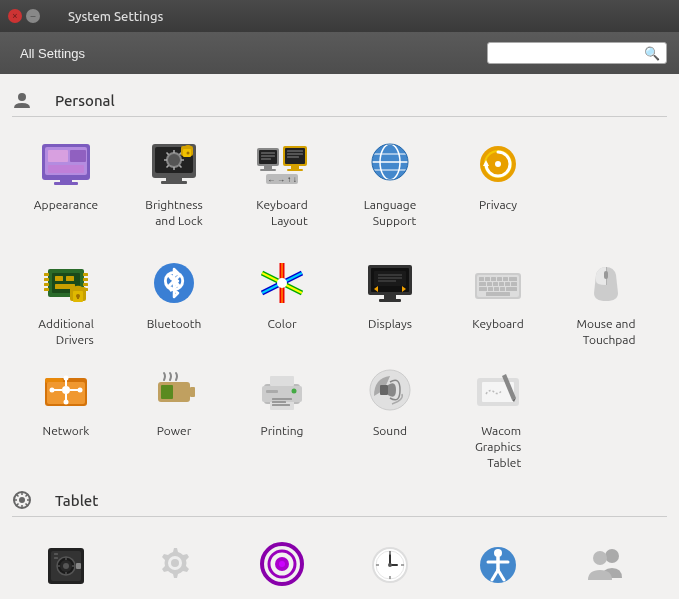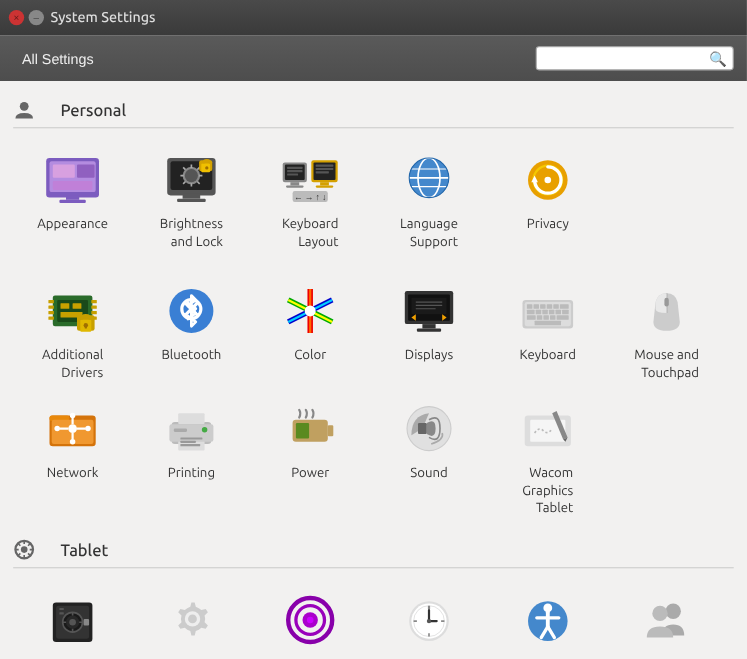--- a/index.html
+++ b/index.html
@@ -36,21 +36,21 @@
       justify-content: center;
       font-size: 9px;
       color: rgba(0,0,0,0.5);
     }
     .wc-close { background: #cc3333; }
     .wc-min { background: #888; }
     .titlebar-title {
       color: #ddd;
       font-size: 13px;
       font-weight: 500;
-      margin-left: 0;
+      margin-left: 22px;
     }
     
     .toolbar {
       background: linear-gradient(to bottom, #5a5a5a, #4d4d4d);
       height: 42px;
       display: flex;
       align-items: center;
       padding: 0 12px;
     }
     .all-settings-btn {
@@ -415,48 +415,48 @@
           <circle cx="40" cy="24" r="2.5" fill="white"></circle>
         </svg>
       </div>
       <span class="item-label">Network</span>
     </div>
 
     <div class="item">
       <div class="item-icon">
         <svg width="52" height="48" viewBox="0 0 52 48">
 
+          <rect x="10" y="16" width="32" height="20" rx="3" fill="#c0a060"></rect>
+          <rect x="42" y="21" width="5" height="10" rx="1" fill="#c0a060"></rect>
+          <rect x="13" y="19" width="12" height="14" rx="1" fill="#5a8a20"></rect>
+
+          <path d="M16 14 Q18 10 16 7" fill="none" stroke="#888" stroke-width="2" stroke-linecap="round"></path>
+          <path d="M22 14 Q24 10 22 7" fill="none" stroke="#888" stroke-width="2" stroke-linecap="round"></path>
+          <path d="M28 14 Q30 10 28 7" fill="none" stroke="#888" stroke-width="2" stroke-linecap="round"></path>
+        </svg>
+      </div>
+      <span class="item-label">Power</span>
+    </div>
+
+    <div class="item">
+      <div class="item-icon">
+        <svg width="52" height="48" viewBox="0 0 52 48">
+
           <rect x="8" y="18" width="36" height="20" rx="3" fill="#bbb"></rect>
           <rect x="14" y="10" width="24" height="10" rx="1" fill="#ddd"></rect>
           <rect x="14" y="30" width="24" height="14" rx="1" fill="#ddd"></rect>
           <rect x="6" y="20" width="40" height="16" rx="2" fill="#ccc"></rect>
           <rect x="10" y="24" width="12" height="3" rx="1" fill="#aaa"></rect>
           <circle cx="38" cy="25" r="2.5" fill="#4a4"></circle>
           <rect x="16" y="32" width="20" height="2" rx="0.5" fill="#999"></rect>
           <rect x="16" y="35" width="14" height="2" rx="0.5" fill="#999"></rect>
           <rect x="16" y="38" width="18" height="2" rx="0.5" fill="#999"></rect>
         </svg>
       </div>
       <span class="item-label">Printing</span>
-    </div>
-
-    <div class="item">
-      <div class="item-icon">
-        <svg width="52" height="48" viewBox="0 0 52 48">
-
-          <rect x="10" y="16" width="32" height="20" rx="3" fill="#c0a060"></rect>
-          <rect x="42" y="21" width="5" height="10" rx="1" fill="#c0a060"></rect>
-          <rect x="13" y="19" width="12" height="14" rx="1" fill="#5a8a20"></rect>
-
-          <path d="M16 14 Q18 10 16 7" fill="none" stroke="#888" stroke-width="2" stroke-linecap="round"></path>
-          <path d="M22 14 Q24 10 22 7" fill="none" stroke="#888" stroke-width="2" stroke-linecap="round"></path>
-          <path d="M28 14 Q30 10 28 7" fill="none" stroke="#888" stroke-width="2" stroke-linecap="round"></path>
-        </svg>
-      </div>
-      <span class="item-label">Power</span>
     </div>
 
     <div class="item">
       <div class="item-icon">
         <svg width="52" height="48" viewBox="0 0 52 48">
 
           <ellipse cx="26" cy="24" rx="20" ry="20" fill="#e0e0e0"></ellipse>
 
           <path d="M10 30 Q10 12 26 10 Q26 10 20 24 Z" fill="#aaa"></path>
           <ellipse cx="26" cy="24" rx="20" ry="20" fill="none" stroke="#ccc" stroke-width="1"></ellipse>

